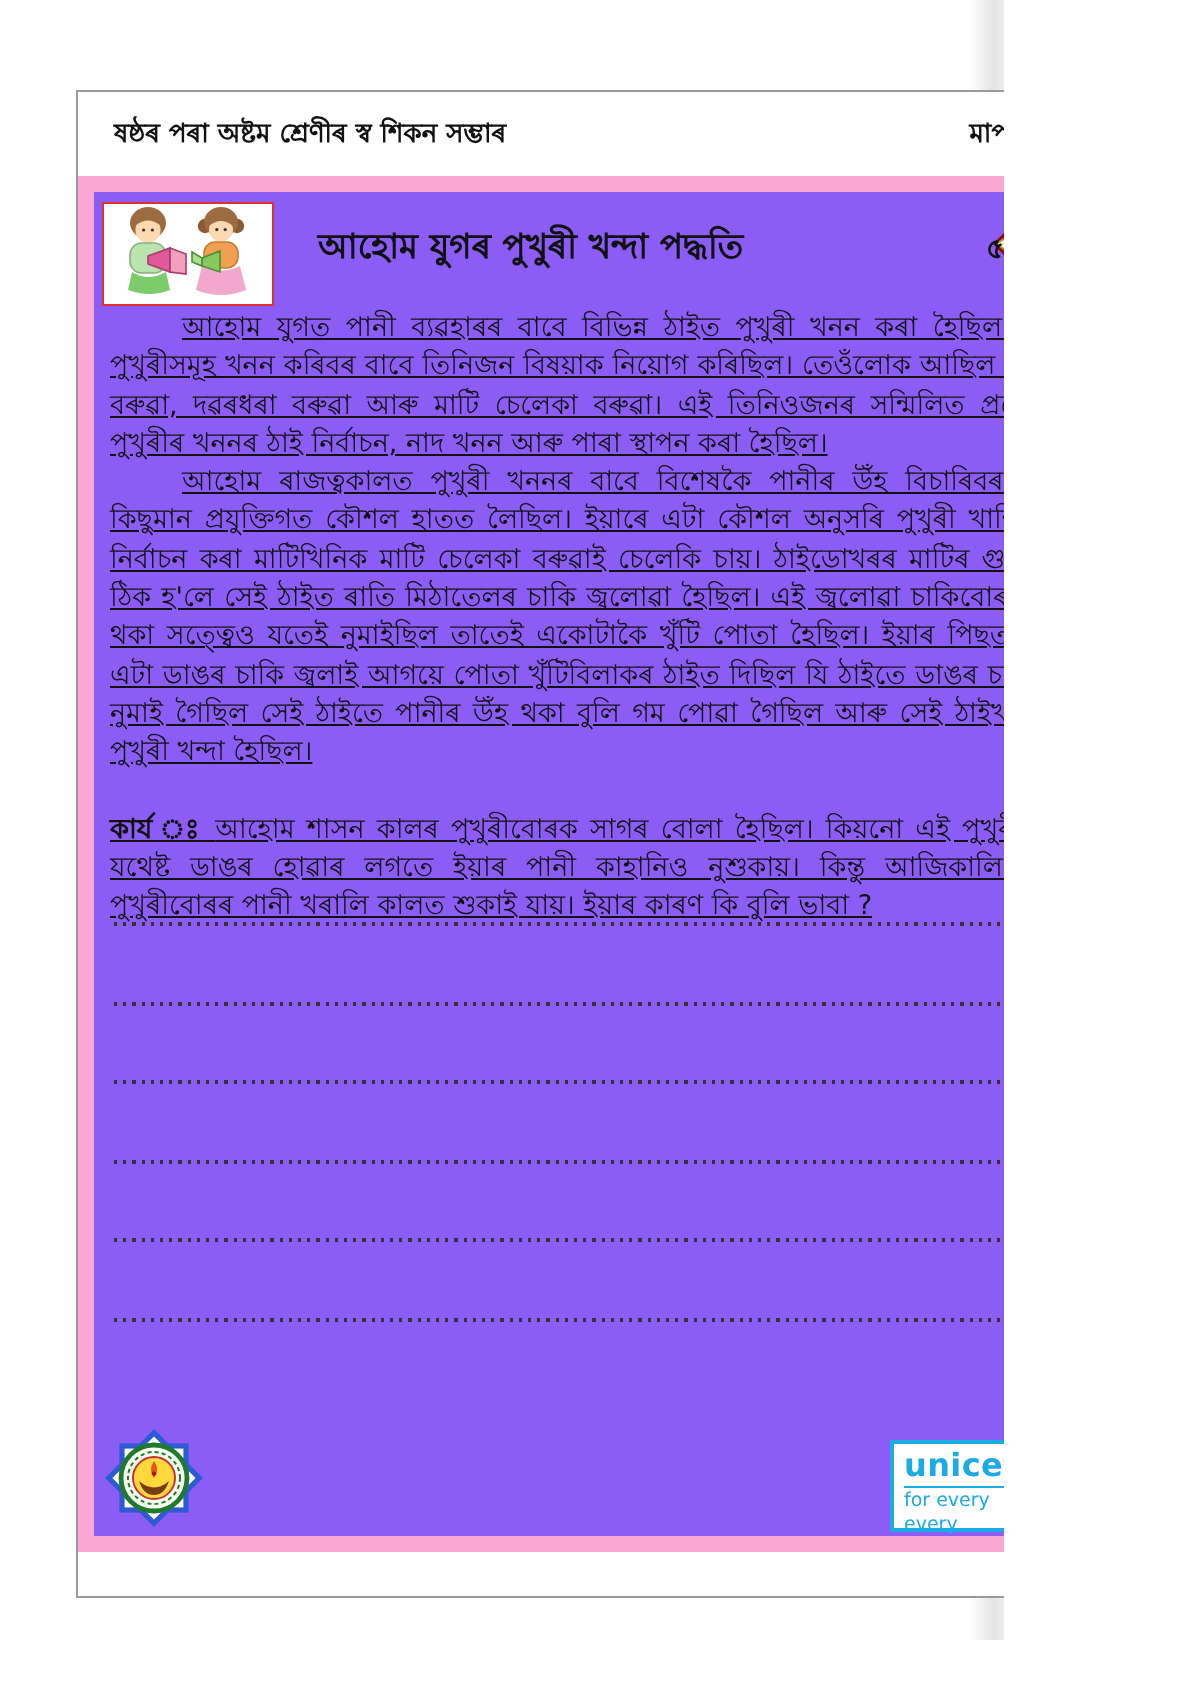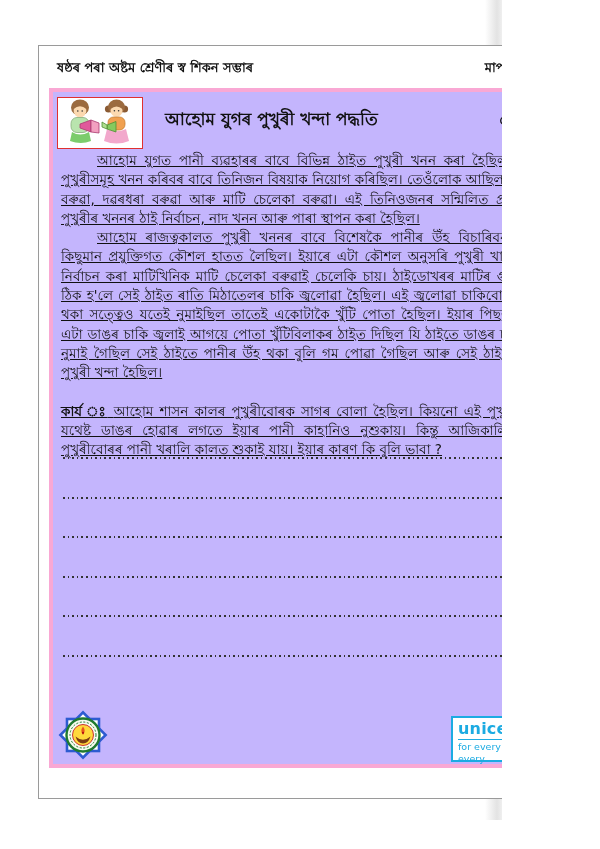--- a/index.html
+++ b/index.html
@@ -14,22 +14,22 @@
   .outer {
     position:absolute; left:38px; top:45px; width:540px; height:752px;
     border:1px solid #9a9a9a; background:#fff;
   }
   .header-row {
     position:absolute; top:13px; left:18px; right:17px;
     display:flex; justify-content:space-between;
     font-size:13px; font-weight:bold; line-height:18px;
   }
   .content-box {
-    position:absolute; top:42px; left:10px; width:498px; height:672px;
-    border:4px solid #f9a8d4; background:#c4b5fd;
+    position:absolute; top:42px; left:0; width:498px; height:672px;
+    border:8px solid #f9a8d4; background:#8b5cf6;
   }
   .kids-box {
     position:absolute; top:5px; left:4px; width:84px; height:50px;
     border:1px solid #e03030; background:#fff; overflow:hidden;
   }
   .title {
     position:absolute; left:112px; top:14px; margin:0;
     font-size:17px; font-weight:bold; white-space:nowrap;
   }
   .badge { position:absolute; top:2px; right:4px; width:48px; height:48px; }

